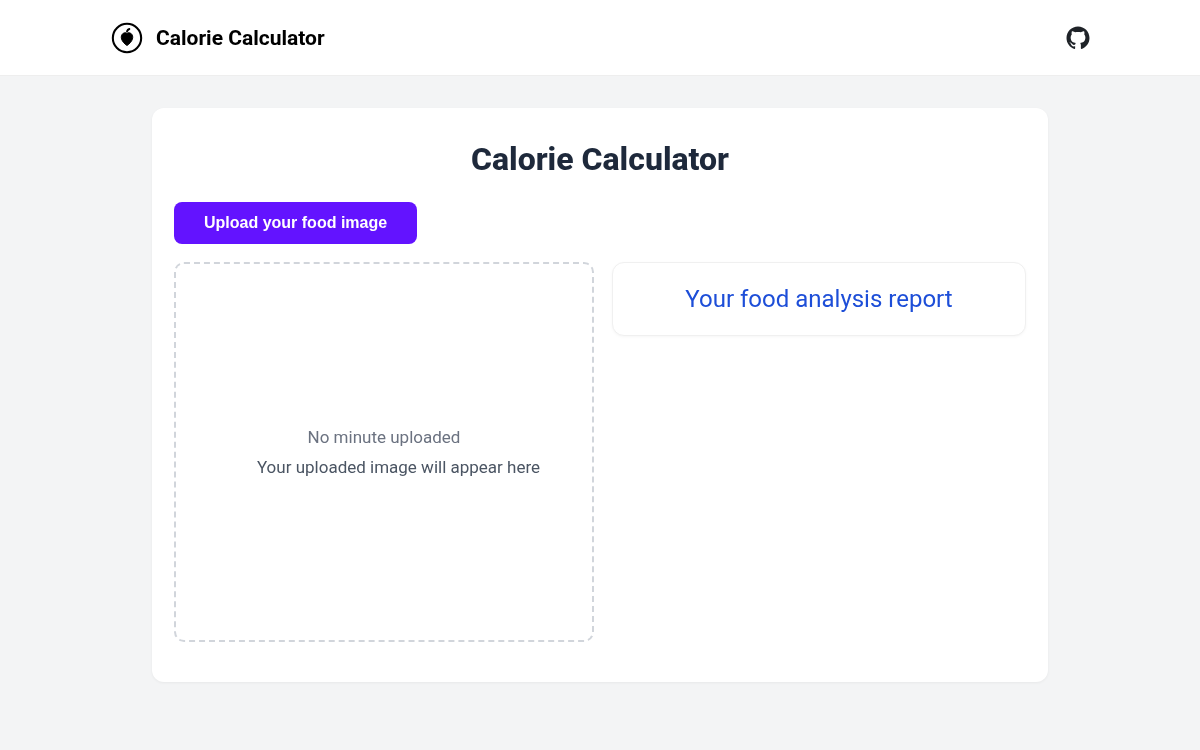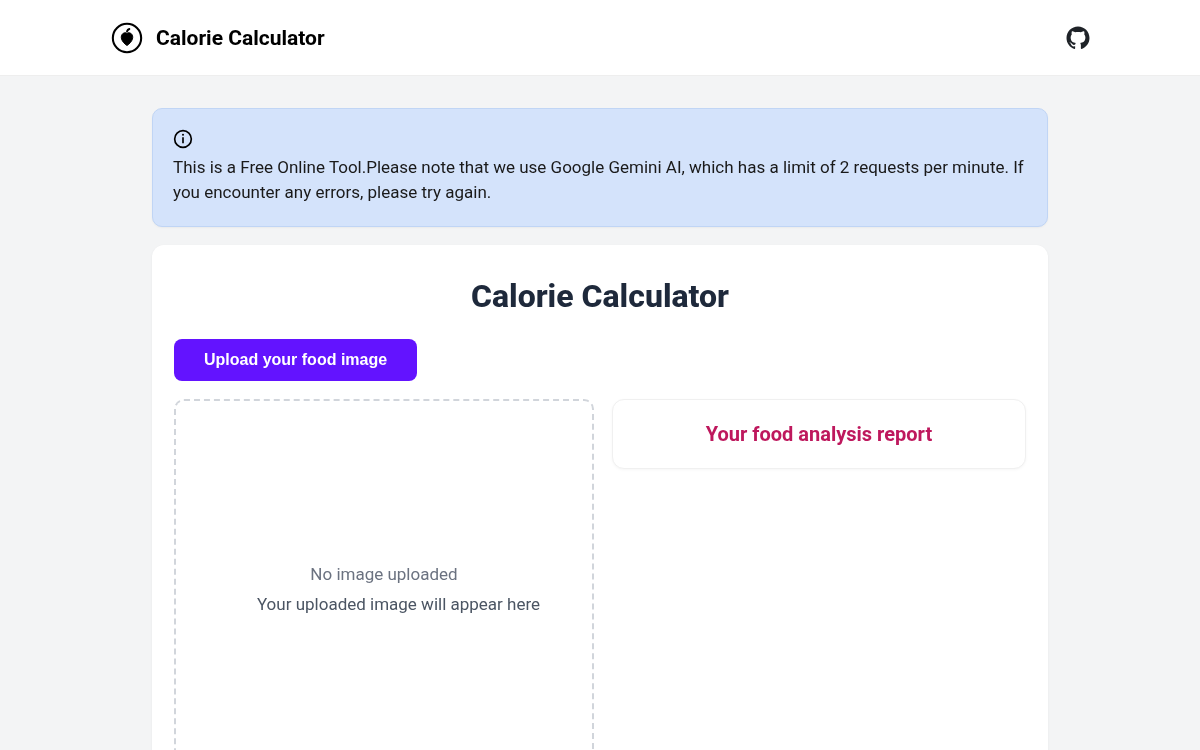--- a/index.html
+++ b/index.html
@@ -117,23 +117,23 @@
     .report-card {
       flex: 1;
       background: #ffffff;
       border: 1px solid #f0f0f0;
       border-radius: 12px;
       padding: 22px 20px;
       box-shadow: 0 1px 3px rgba(0,0,0,0.04);
       text-align: center;
     }
     .report-title {
-      font-size: 20px;
-      font-weight: 700;
-      color: #be185d;
+      font-size: 24px;
+      font-weight: 400;
+      color: #1d4ed8;
     }
   </style>
 </head>
 <body>
 
 <header class="header">
   <div class="brand">
     <span class="brand-icon">
       <svg viewBox="0 0 36 36" width="34" height="34" fill="none" stroke="#000" stroke-width="2.2">
         <circle cx="18" cy="18" r="15"></circle>
@@ -145,39 +145,29 @@
   </div>
   <a class="github-icon">
     <svg viewBox="0 0 24 24" width="24" height="24" fill="#1f2328">
       <path d="M12 0.5C5.65 0.5 0.5 5.65 0.5 12c0 5.08 3.29 9.39 7.86 10.91 0.58 0.11 0.79-0.25 0.79-0.56 0-0.28-0.01-1.02-0.02-2-3.2 0.7-3.88-1.54-3.88-1.54-0.52-1.33-1.28-1.69-1.28-1.69-1.05-0.72 0.08-0.7 0.08-0.7 1.16 0.08 1.77 1.19 1.77 1.19 1.03 1.77 2.7 1.26 3.36 0.96 0.1-0.75 0.4-1.26 0.73-1.55-2.56-0.29-5.25-1.28-5.25-5.7 0-1.26 0.45-2.29 1.19-3.1-0.12-0.29-0.52-1.47 0.11-3.06 0 0 0.97-0.31 3.18 1.18 0.92-0.26 1.91-0.39 2.89-0.39 0.98 0 1.97 0.13 2.89 0.39 2.2-1.49 3.17-1.18 3.17-1.18 0.63 1.59 0.23 2.77 0.11 3.06 0.74 0.81 1.19 1.84 1.19 3.1 0 4.43-2.7 5.4-5.27 5.69 0.41 0.36 0.78 1.06 0.78 2.14 0 1.55-0.01 2.79-0.01 3.17 0 0.31 0.21 0.67 0.8 0.56C20.22 21.38 23.5 17.07 23.5 12 23.5 5.65 18.35 0.5 12 0.5z"></path>
     </svg>
   </a>
 </header>
 
 <div class="container">
 
-  <div class="alert">
-    <div class="alert-icon">
-      <svg viewBox="0 0 24 24" width="20" height="20" fill="none" stroke="#000" stroke-width="2">
-        <circle cx="12" cy="12" r="10"></circle>
-        <line x1="12" y1="10" x2="12" y2="17"></line>
-        <circle cx="12" cy="7" r="1.2" fill="#000" stroke="none"></circle>
-      </svg>
-    </div>
-    <p class="alert-text">This is a Free Online Tool.Please note that we use Google Gemini AI, which has a limit of 2 requests per minute. If you encounter any errors, please try again.</p>
-  </div>
 
   <div class="card">
     <h1 class="page-title">Calorie Calculator</h1>
 
     <button class="upload-btn">Upload your food image</button>
 
     <div class="two-col">
       <div class="dropzone">
-        <div class="dropzone-line1">No image uploaded</div>
+        <div class="dropzone-line1">No minute uploaded</div>
         <div class="dropzone-line2">Your uploaded image will appear here</div>
       </div>
       <div class="report-card">
         <div class="report-title">Your food analysis report</div>
       </div>
     </div>
   </div>
 
 </div>
 

